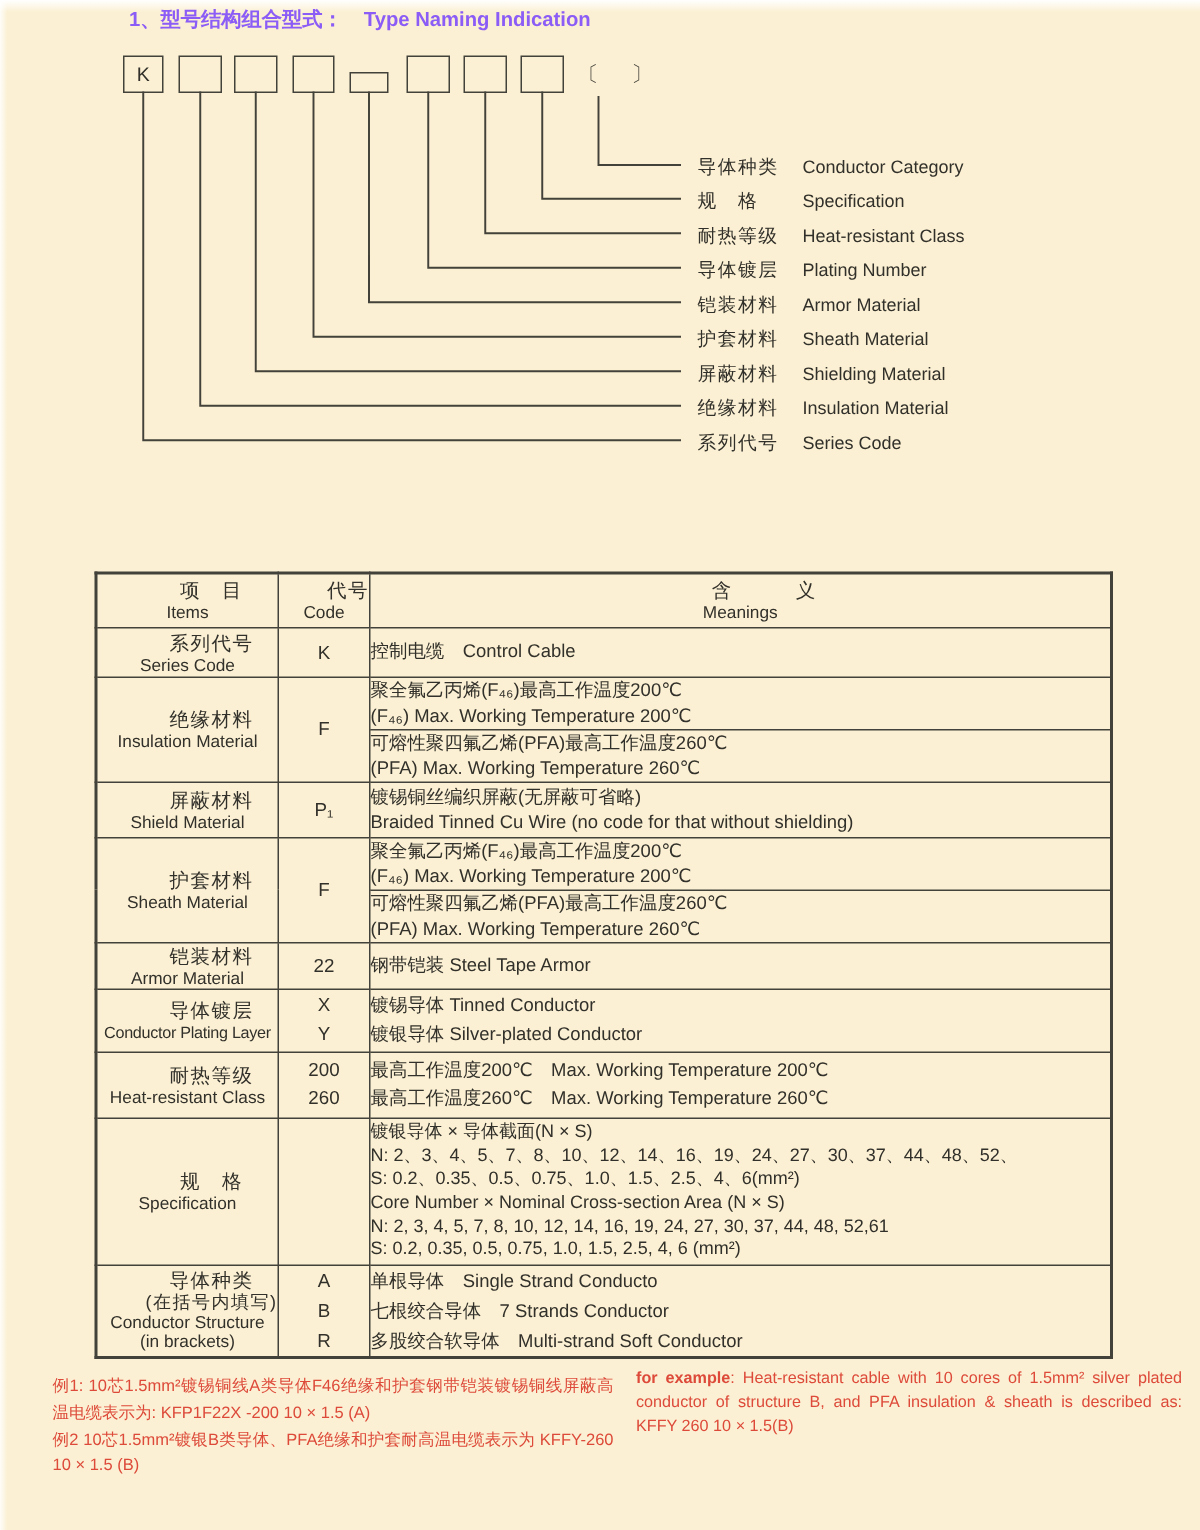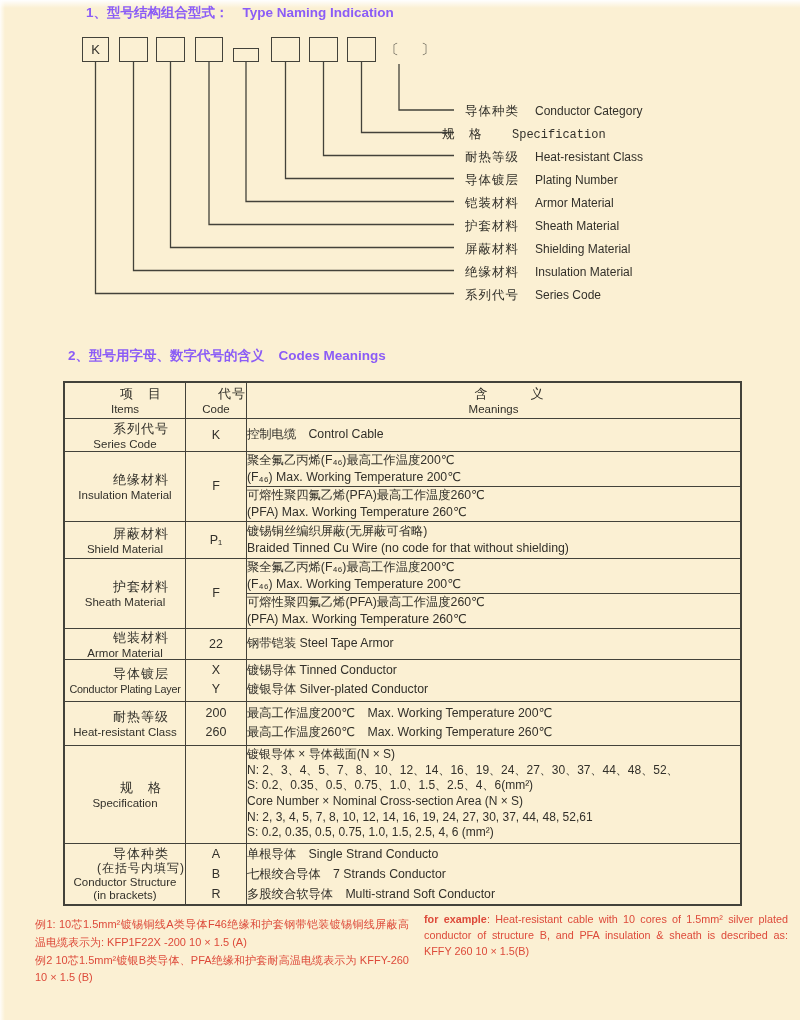--- a/index.html
+++ b/index.html
@@ -93,21 +93,21 @@
     <div class="tbox" style="left:195px; top:37px; width:28px; height:25px;"></div>
     <div class="tbox" style="left:233px; top:48px; width:26px; height:14px;"></div>
     <div class="tbox" style="left:271px; top:37px; width:29px; height:25px;"></div>
     <div class="tbox" style="left:309px; top:37px; width:29px; height:25px;"></div>
     <div class="tbox" style="left:347px; top:37px; width:29px; height:25px;"></div>
     <div class="bracket" style="left:385px; top:41px;">〔 〕</div>
 
     <div class="dg-label" style="left:465px; top:103px;">
       <span class="cn">导体种类</span><span class="en">Conductor  Category</span>
     </div>
-    <div class="dg-label" style="left:442px; top:126px;font-family:Liberation Mono, monospace;">
+    <div class="dg-label" style="left:465px; top:126px;">
       <span class="cn">规　格</span><span class="en">Specification</span>
     </div>
     <div class="dg-label" style="left:465px; top:149px;">
       <span class="cn">耐热等级</span><span class="en">Heat-resistant Class</span>
     </div>
     <div class="dg-label" style="left:465px; top:172px;">
       <span class="cn">导体镀层</span><span class="en">Plating Number</span>
     </div>
     <div class="dg-label" style="left:465px; top:195px;">
       <span class="cn">铠装材料</span><span class="en">Armor Material</span>
@@ -119,23 +119,20 @@
       <span class="cn">屏蔽材料</span><span class="en">Shielding Material</span>
     </div>
     <div class="dg-label" style="left:465px; top:264px;">
       <span class="cn">绝缘材料</span><span class="en">Insulation Material</span>
     </div>
     <div class="dg-label" style="left:465px; top:287px;">
       <span class="cn">系列代号</span><span class="en">Series Code</span>
     </div>
   </div>
 
-  <div class="sec-title" style="left:68px; top:347px;">
-    <span>2、型号用字母、数字代号的含义</span><span class="en">Codes Meanings</span>
-  </div>
 
   <table class="codes">
     <tbody>
         <tr class="hdr h36">
       <th class="col-item">
         <div class="cn1">项　目</div>
         <div class="en1">Items</div>
       </th>
       <th class="col-code">
         <div class="cn1">代号</div>

